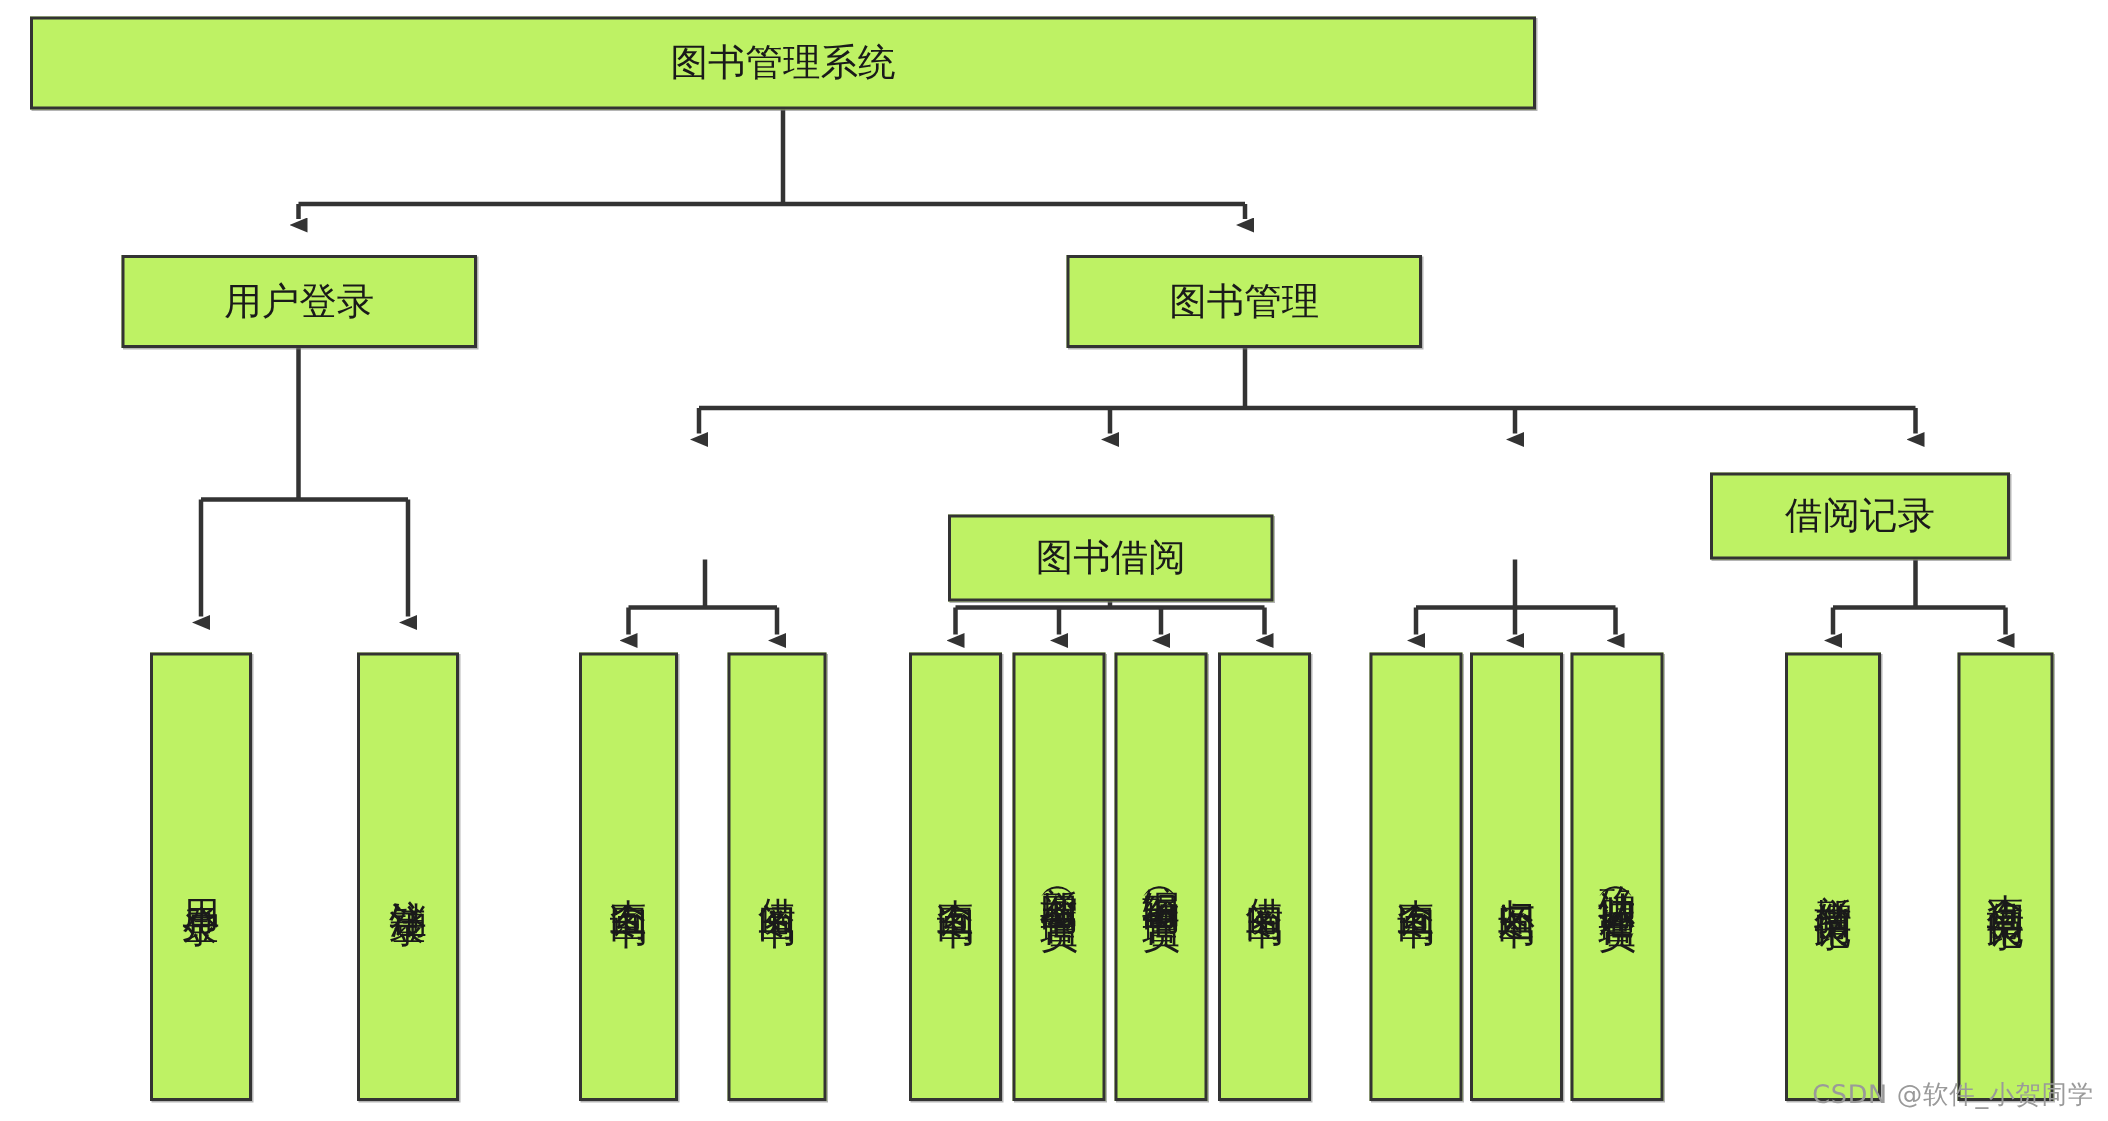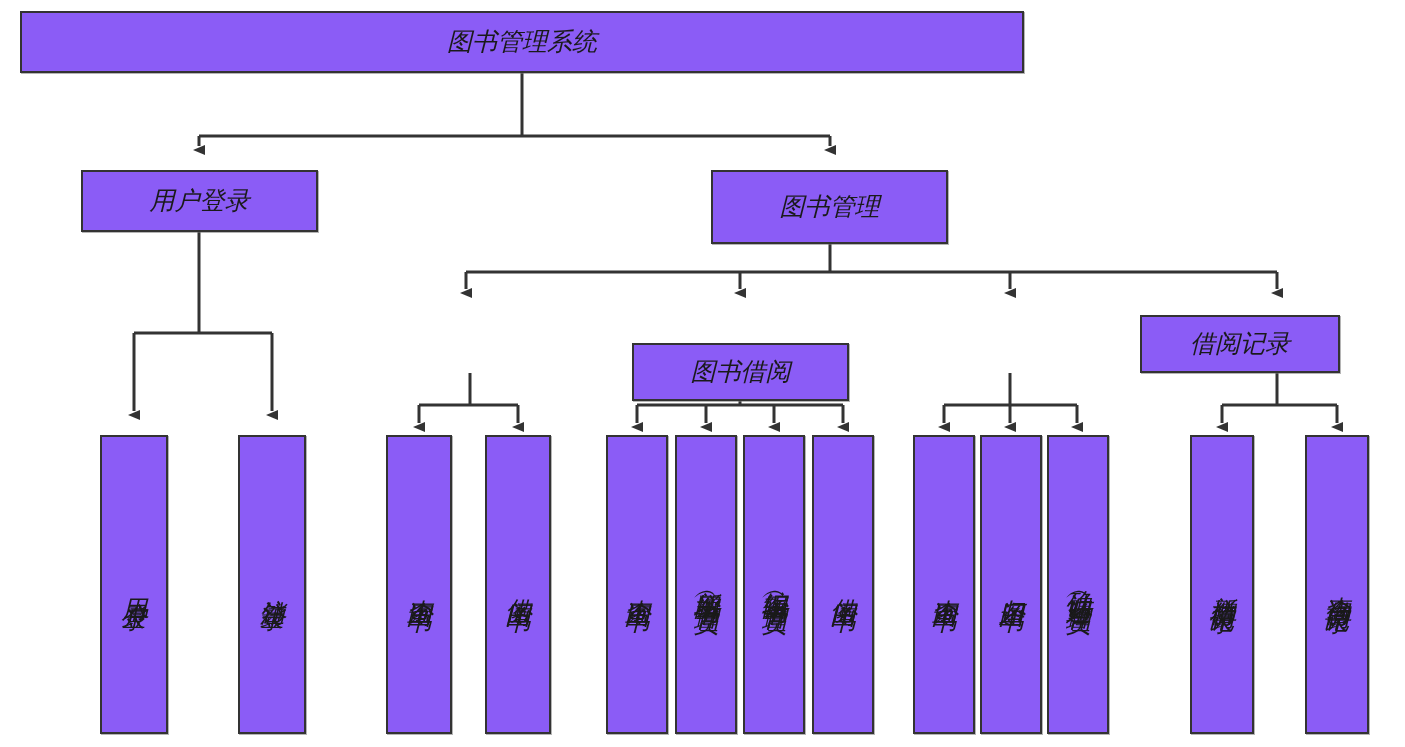--- a/index.html
+++ b/index.html
@@ -23,27 +23,26 @@
     position: absolute;
     left: 0;
     top: 0;
     width: 1405px;
     height: 747px;
     pointer-events: none;
   }
   .node {
     position: absolute;
     box-sizing: border-box;
-    background: #8b5cf6;
+    background: #bef264;
     border: 2.5px solid #333333;
     display: flex;
     align-items: center;
     justify-content: center;
     box-shadow: 1px 1px 0 rgba(120,120,120,0.55);
-    font-style: italic;
   }
   .node .label {
     color: #1a1a1a;
     text-align: center;
     line-height: 1.18;
     white-space: nowrap;
   }
   .node.horiz .label {
     font-size: 25px;
   }
@@ -127,21 +126,21 @@
   </svg>
 
   <div class="node root horiz" style="left:20px; top:11px; width:1004px; height:62px;">
     <span class="label">图书管理系统</span>
   </div>
 
   <div class="node horiz" style="left:81px; top:170px; width:237px; height:62px;">
     <span class="label">用户登录</span>
   </div>
 
-  <div class="node horiz" style="left:711px; top:170px; width:237px; height:74px;">
+  <div class="node horiz" style="left:711px; top:170px; width:237px; height:62px;">
     <span class="label">图书管理</span>
   </div>
 
 
   <div class="node horiz" style="left:632px; top:315px; width:217px; height:58px;margin-top:28px;">
     <span class="label">图书借阅</span>
   </div>
 
 
   <div class="node horiz" style="left:1140px; top:315px; width:200px; height:58px;">
@@ -193,14 +192,15 @@
   </div>
 
   <div class="node vert" style="left:1190px; top:435px; width:64px; height:299px;">
     <span class="label">新增借阅记录</span>
   </div>
 
   <div class="node vert" style="left:1305px; top:435px; width:64px; height:299px;">
     <span class="label">查询借阅记录</span>
   </div>
 
+  <div id="watermark">CSDN @软件_小贺同学</div>
 
 </div>
 
 </body></html>

